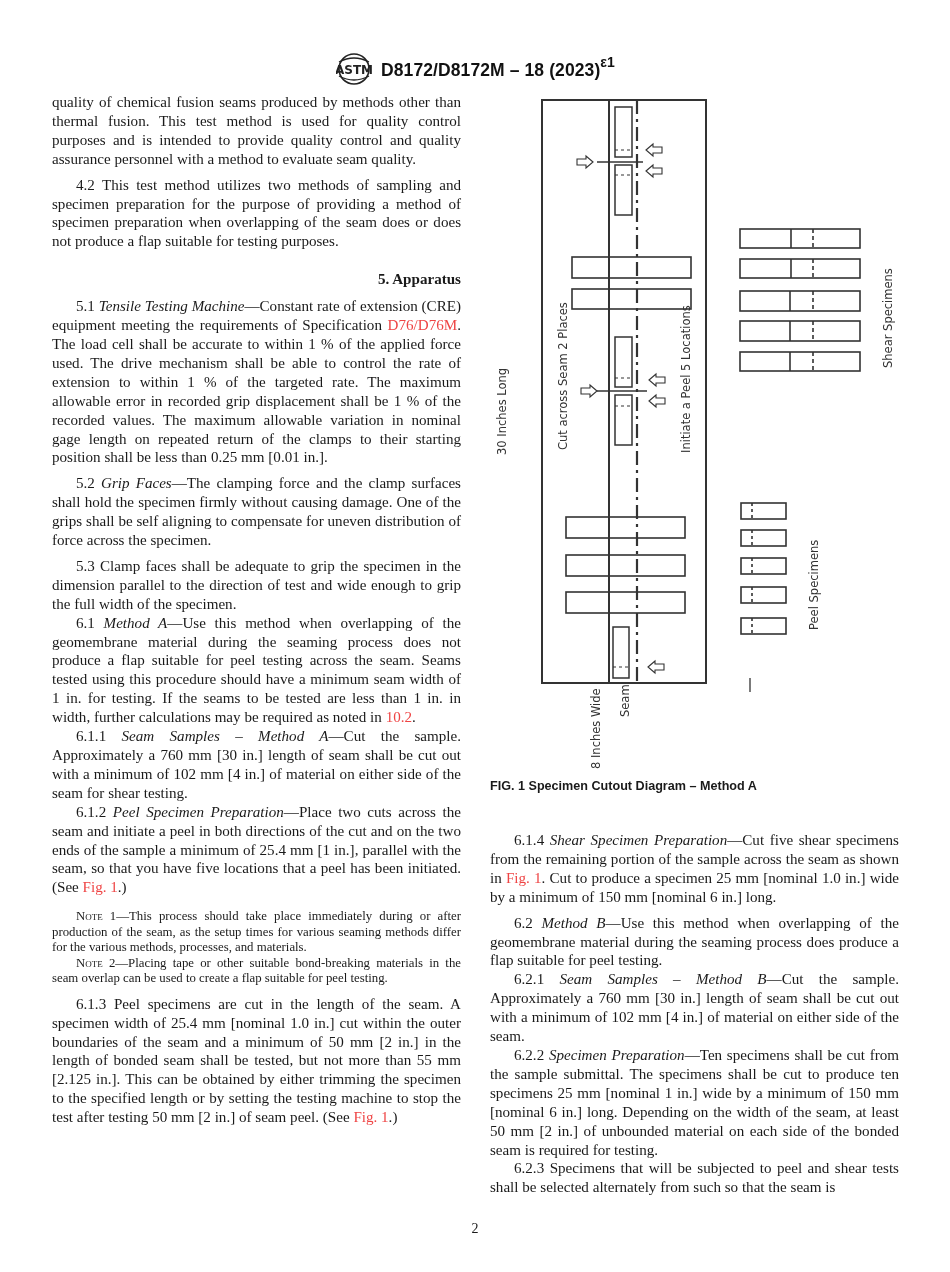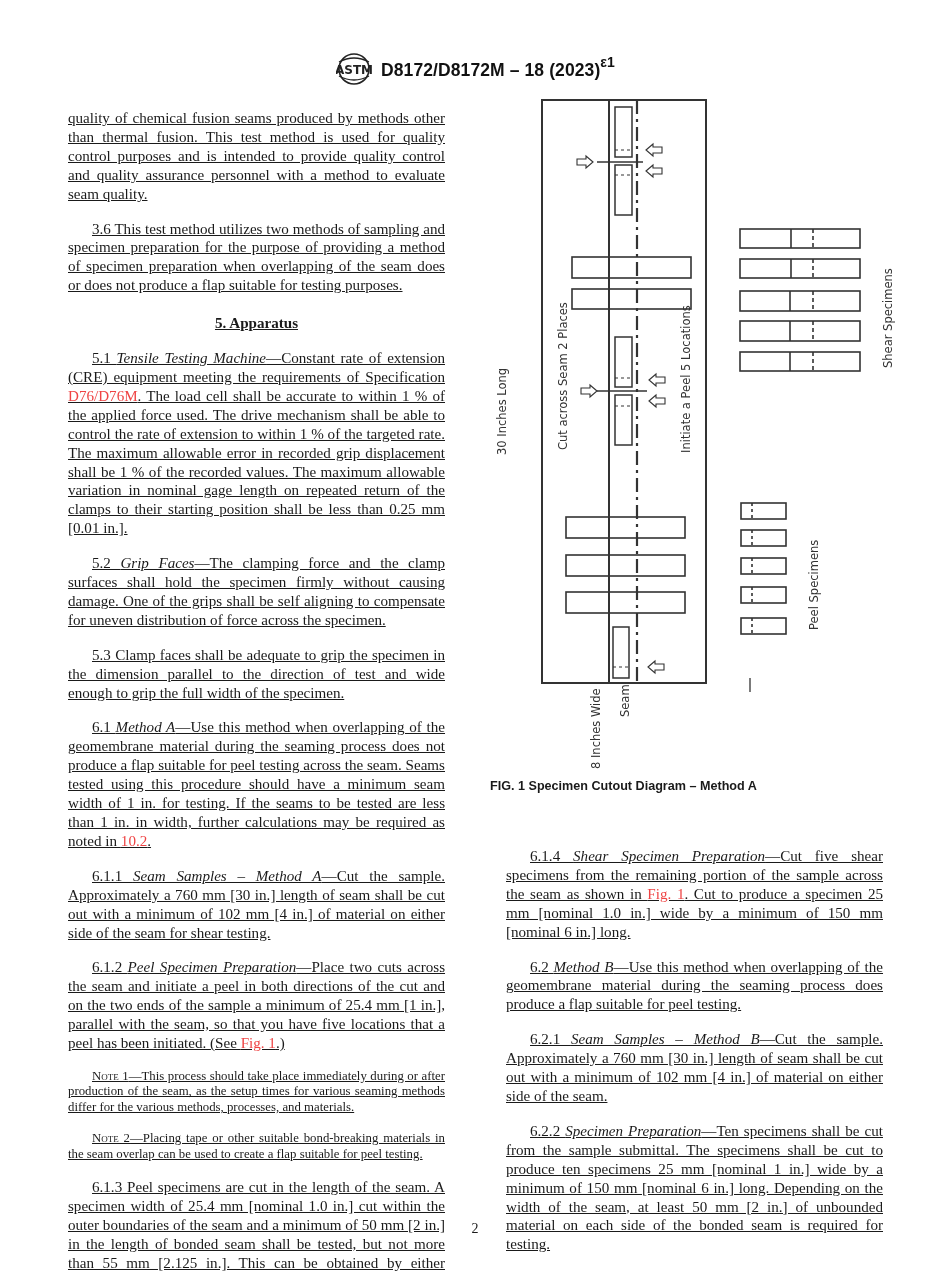--- a/index.html
+++ b/index.html
@@ -7,24 +7,24 @@
          font-family: "Liberation Serif", "DejaVu Serif", serif; color: #1a1a1a; }
   .header { position: absolute; top: 50px; left: 0; width: 790px; height: 40px; }
   .logo { position: absolute; left: 336px; top: 2px; width: 36px; height: 34px; }
   .doc-title { position: absolute; left: 381px; top: 6px; font-family: "Liberation Sans", "DejaVu Sans", sans-serif;
                font-weight: bold; font-size: 17.5px; letter-spacing: 0.1px; color: #111; white-space: nowrap; }
   .doc-title sup { font-size: 14px; position: relative; top: -2px; margin-top: 24px; }
 
   .col { position: absolute; font-size: 15.1px; line-height: 18.9px; text-align: justify; }
   .col-left { left: 52px; top: 93px; width: 409px; }
   .col-right { left: 490px; top: 831px; width: 409px; }
-  p { margin: 16px; text-decoration: underline; }
+  p { margin: 0; }
   .ind { text-indent: 24px; }
   .gap { margin-top: 7px; }
-  .h { font-weight: bold; margin-top: 19px; margin-bottom: 8px; text-align: center; }
+  .h { font-weight: bold; margin-top: 19px; margin-bottom: 8px; text-align: right; }
   .it { font-style: italic; }
   .link { color: #ef4444; cursor: pointer; }
   .note { font-size: 12.8px; line-height: 15.5px; text-indent: 24px; }
   .note .sc { font-variant: small-caps; }
   .gap-note { margin-top: 12px; }
   .gap-after-note { margin-top: 8px; }
 
   .figure { position: absolute; left: 480px; top: 90px; width: 440px; height: 690px; }
   .fig-caption { position: absolute; left: 490px; top: 779px; width: 409px; text-align: left;
                  font-family: "Liberation Sans", "DejaVu Sans", sans-serif; font-weight: bold; font-size: 12.6px; }
@@ -39,21 +39,21 @@
     <ellipse cx="18" cy="17" rx="15" ry="15" fill="none" stroke="#222" stroke-width="1.6"></ellipse>
     <path d="M3 10 Q18 2 33 10" fill="none" stroke="#222" stroke-width="1.4"></path>
     <path d="M3 24 Q18 32 33 24" fill="none" stroke="#222" stroke-width="1.4"></path>
     <text x="18" y="22" text-anchor="middle" style="font-family:'DejaVu Sans',sans-serif;font-weight:bold;font-size:12px;fill:#222;">ASTM</text>
   </svg>
   <div class="doc-title"><span>D8172/D8172M – 18 (2023)</span><sup>ε1</sup></div>
 </div>
 
 <div class="col col-left">
   <p>quality of chemical fusion seams produced by methods other than thermal fusion. This test method is used for quality control purposes and is intended to provide quality control and quality assurance personnel with a method to evaluate seam quality.</p>
-  <p class="ind gap">3.6 This test method utilizes two methods of sampling and specimen preparation for the purpose of providing a method of specimen preparation when overlapping of the seam does or does not produce a flap suitable for testing purposes.</p>
+  <p class="ind gap">4.2 This test method utilizes two methods of sampling and specimen preparation for the purpose of providing a method of specimen preparation when overlapping of the seam does or does not produce a flap suitable for testing purposes.</p>
 
   <p class="h">5. Apparatus</p>
   <p class="ind"><span>5.1 </span><span class="it">Tensile Testing Machine</span><span>—Constant rate of extension (CRE) equipment meeting the requirements of Specification </span><span class="link">D76/D76M</span><span>. The load cell shall be accurate to within 1 % of the applied force used. The drive mechanism shall be able to control the rate of extension to within 1 % of the targeted rate. The maximum allowable error in recorded grip displacement shall be 1 % of the recorded values. The maximum allowable variation in nominal gage length on repeated return of the clamps to their starting position shall be less than 0.25 mm [0.01 in.].</span></p>
   <p class="ind gap"><span>5.2 </span><span class="it">Grip Faces</span><span>—The clamping force and the clamp surfaces shall hold the specimen firmly without causing damage. One of the grips shall be self aligning to compensate for uneven distribution of force across the specimen.</span></p>
   <p class="ind gap">5.3 Clamp faces shall be adequate to grip the specimen in the dimension parallel to the direction of test and wide enough to grip the full width of the specimen.</p>
 
   <p class="ind"><span>6.1 </span><span class="it">Method A</span><span>—Use this method when overlapping of the geomembrane material during the seaming process does not produce a flap suitable for peel testing across the seam. Seams tested using this procedure should have a minimum seam width of 1 in. for testing. If the seams to be tested are less than 1 in. in width, further calculations may be required as noted in </span><span class="link">10.2</span><span>.</span></p>
   <p class="ind"><span>6.1.1 </span><span class="it">Seam Samples – Method A</span><span>—Cut the sample. Approximately a 760 mm [30 in.] length of seam shall be cut out with a minimum of 102 mm [4 in.] of material on either side of the seam for shear testing.</span></p>
   <p class="ind"><span>6.1.2 </span><span class="it">Peel Specimen Preparation</span><span>—Place two cuts across the seam and initiate a peel in both directions of the cut and on the two ends of the sample a minimum of 25.4 mm [1 in.], parallel with the seam, so that you have five locations that a peel has been initiated. (See </span><span class="link">Fig. 1</span><span>.)</span></p>
 

